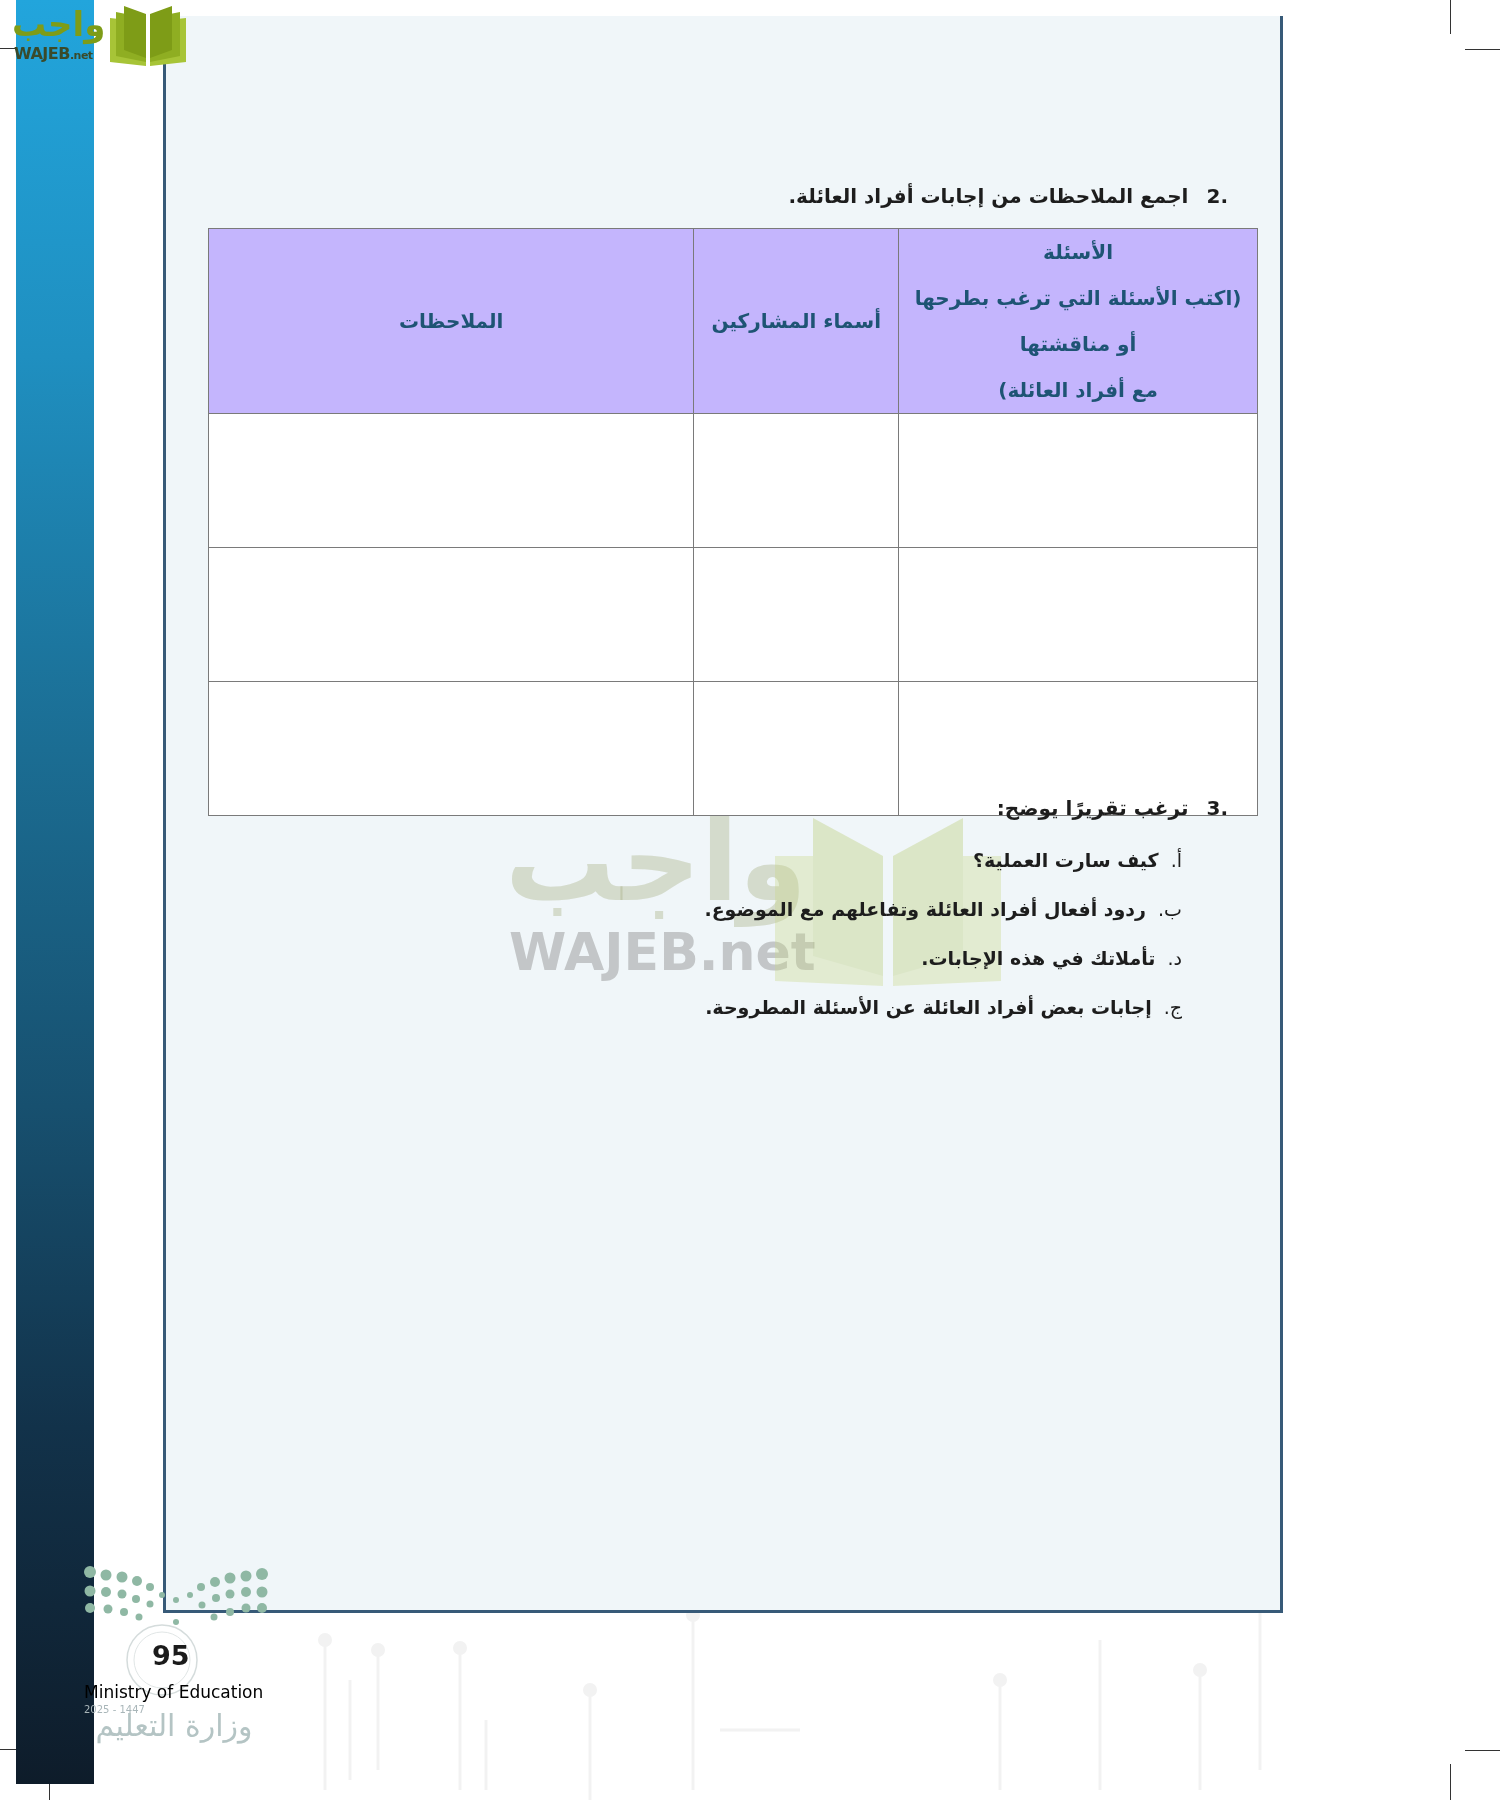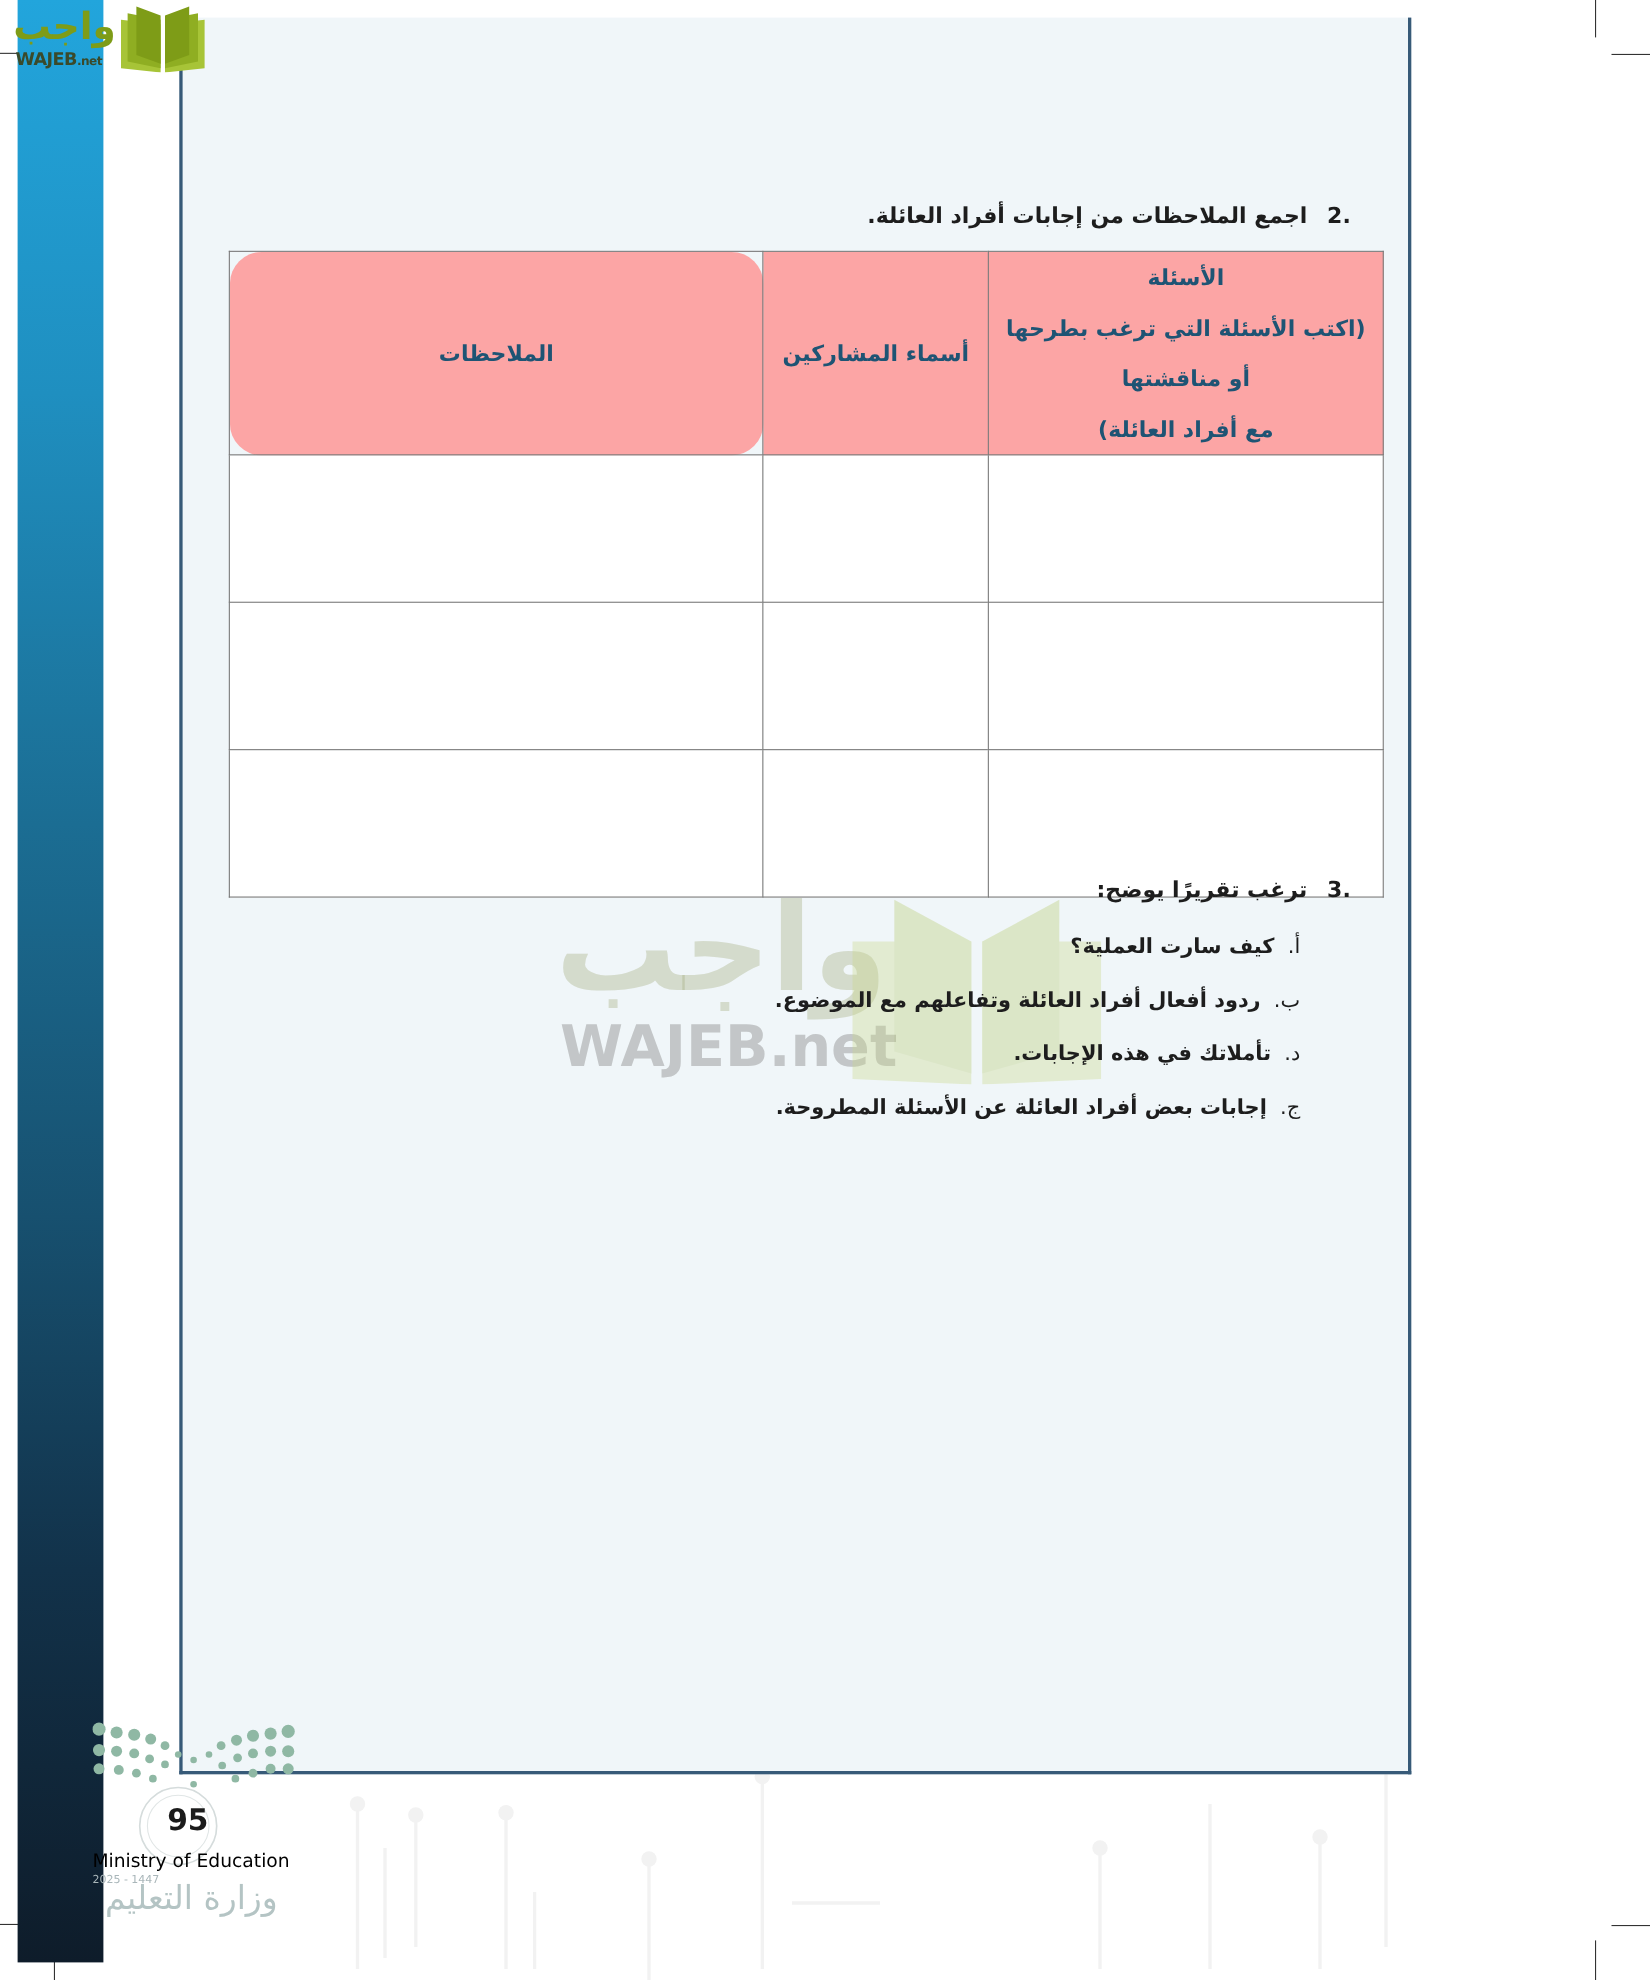--- a/index.html
+++ b/index.html
@@ -42,25 +42,25 @@
   .q-num { font-weight:bold; margin-left:18px; font-family:"DejaVu Sans", sans-serif; }
 
   table.obs {
     position:absolute; left:208px; top:228px; width:1050px;
     border-collapse:collapse; direction:rtl;
   }
   table.obs th, table.obs td {
     border:1.5px solid #7a7a7a;
   }
   table.obs th {
-    background:#fca5a5; color:#1e5474; font-weight:bold; font-size:20px;
+    background:#c4b5fd; color:#1e5474; font-weight:bold; font-size:20px;
     height:146px; text-align:center; line-height:46px; padding:0 14px;
   }
   table.obs td { background:#ffffff; height:131px; }
-  .col1 { width:502px;border-radius:29px; }
+  .col1 { width:502px; }
   .col2 { width:185px; }
   .col3 { width:361px; }
 
   .items {
     position:absolute; right:318px; top:845px; direction:rtl; text-align:right;
     font-size:19px; font-weight:bold; color:#1d1d1d;
   }
   .item { height:49px; line-height:30px; }
   .item .lbl { display:inline-block; margin-left:12px; font-weight:normal; }
 

